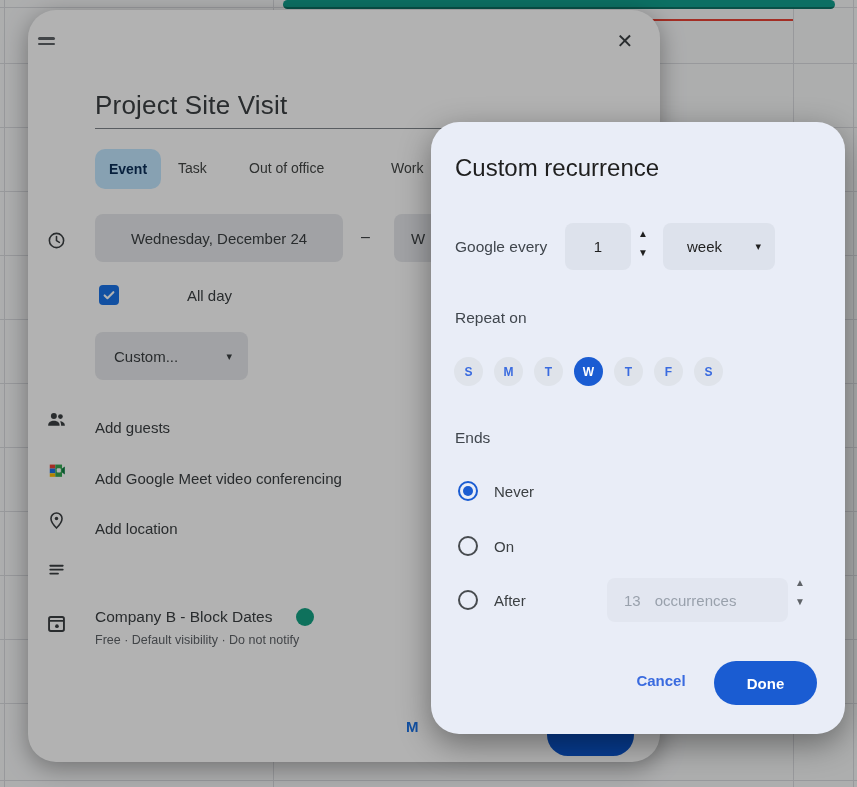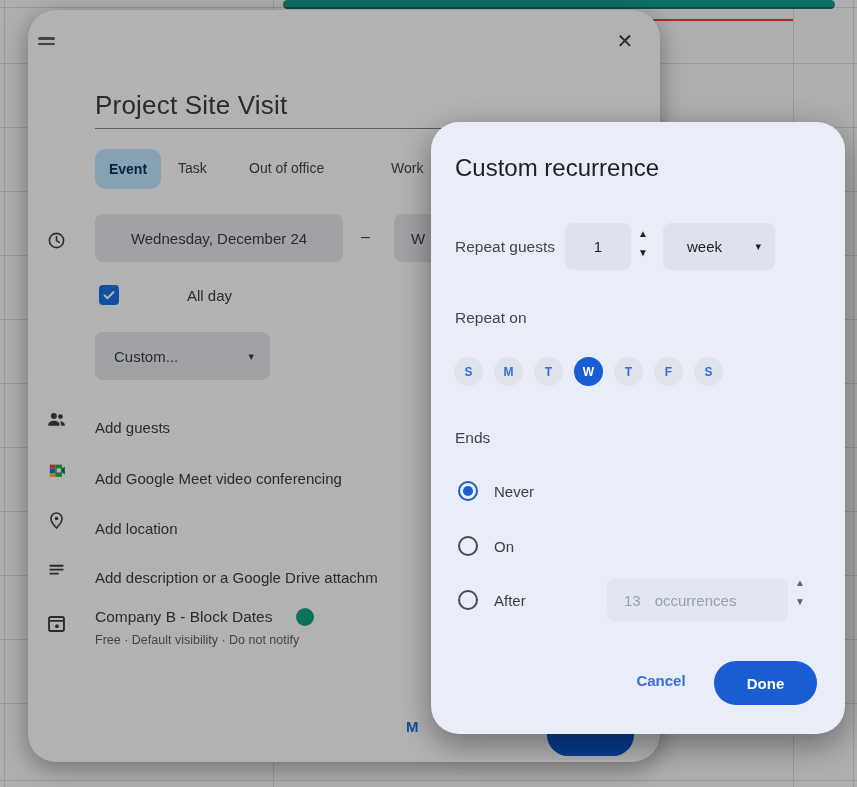--- a/index.html
+++ b/index.html
@@ -32,21 +32,21 @@
   .tab-work { position:absolute; left:363px; top:11px; }
 
   .icon-col { position:absolute; left:15px; width:26px; height:26px; display:flex; align-items:center; justify-content:center; }
   .chip { background:#e7e9ec; border-radius:8px; color:#3c4043; font-size:15px; display:flex; align-items:center; }
   .chip-start { position:absolute; left:67px; top:204px; width:248px; height:48px; justify-content:center; }
   .range-dash { position:absolute; left:333px; top:218px; font-size:16px; }
   .chip-end { position:absolute; left:366px; top:204px; width:190px; height:48px; padding-left:17px; }
   .checkbox { position:absolute; left:71px; top:275px; width:20px; height:20px; border-radius:4px;
     background:var(--checkbox_blue); display:flex; align-items:center; justify-content:center; }
   .allday-label { position:absolute; left:111px; top:277px; font-size:15px;margin-left:48px; }
-  .chip-recur { position:absolute; left:67px; top:322px; width:175px; height:48px; padding:0 16px 0 19px; justify-content:space-between; }
+  .chip-recur { position:absolute; left:67px; top:322px; width:153px; height:48px; padding:0 16px 0 19px; justify-content:space-between; }
   .caret { font-size:11px; color:#3c4043; }
 
   .row-label { position:absolute; left:67px; font-size:15px; color:#3c4043; }
   .cal-row-title { position:absolute; left:67px; top:598px; font-size:15.5px; color:#3c4043; display:flex; align-items:center; gap:24px; }
   .cal-dot { width:18px; height:18px; border-radius:50%; background:var(--calendar_dot); }
   .cal-row-sub { position:absolute; left:67px; top:623px; font-size:12.5px; color:#5f6368; }
   .more-link { position:absolute; left:378px; top:708px; font-size:15px; font-weight:bold; color:#1a73e8; }
   .save-pill { position:absolute; left:519px; top:704px; width:87px; height:42px; border-radius:21px; background:#0b57d0; }
 
   
@@ -184,21 +184,20 @@
     </div>
     <div class="row-label" style="top:510px">Add location</div>
 
     <div class="icon-col" style="top:546px">
       <svg width="19" height="19" viewBox="0 0 24 24" fill="#3c4043">
           <rect x="3" y="6" width="18" height="2.4" rx="1"></rect>
           <rect x="3" y="11" width="18" height="2.4" rx="1"></rect>
           <rect x="3" y="16" width="12" height="2.4" rx="1"></rect>
         </svg>
     </div>
-    <div class="row-label" style="top:559px">Add description or a Google Drive attachm</div>
 
     <div class="icon-col" style="top:600px">
       <svg width="21" height="21" viewBox="0 0 24 24">
           <rect x="3.5" y="4.5" width="17" height="16" rx="2" fill="none" stroke="#3c4043" stroke-width="2.2"></rect>
           <path d="M3.5 9h17" stroke="#3c4043" stroke-width="2.2"></path>
           <circle cx="12.5" cy="15" r="2.1" fill="#3c4043"></circle>
         </svg>
     </div>
     <div class="cal-row-title">
       <span>Company B - Block Dates</span>
@@ -208,21 +207,21 @@
 
     <div class="more-link">M</div>
     <div class="save-pill"></div>
   </div>
 
   <div class="scrim"></div>
 
   <div class="modal">
     <div class="modal-title">Custom recurrence</div>
 
-    <div class="m-label" style="top:116px">Repeat guests</div>
+    <div class="m-label" style="top:116px">Google every</div>
     <div class="m-chip num-chip">1</div>
     <div class="spinner spin1">
       <span>▲</span>
       <span>▼</span>
     </div>
     <div class="m-chip unit-chip">
       <span>week</span>
       <span class="caret" style="color:#1f1f1f">▾</span>
     </div>
 

